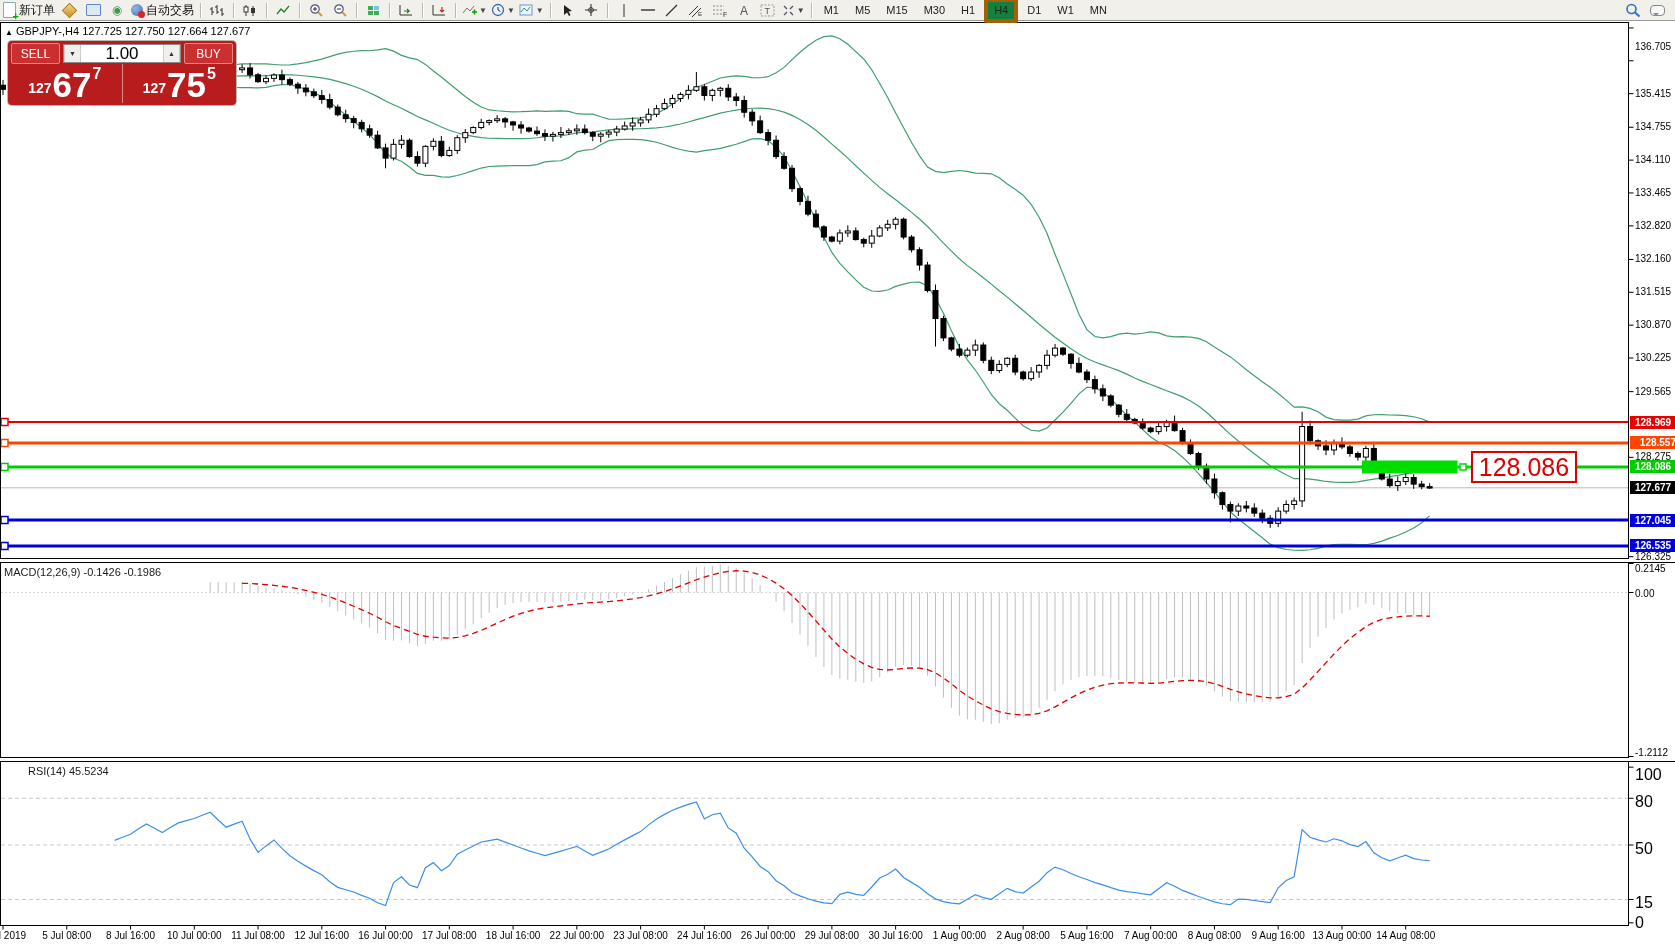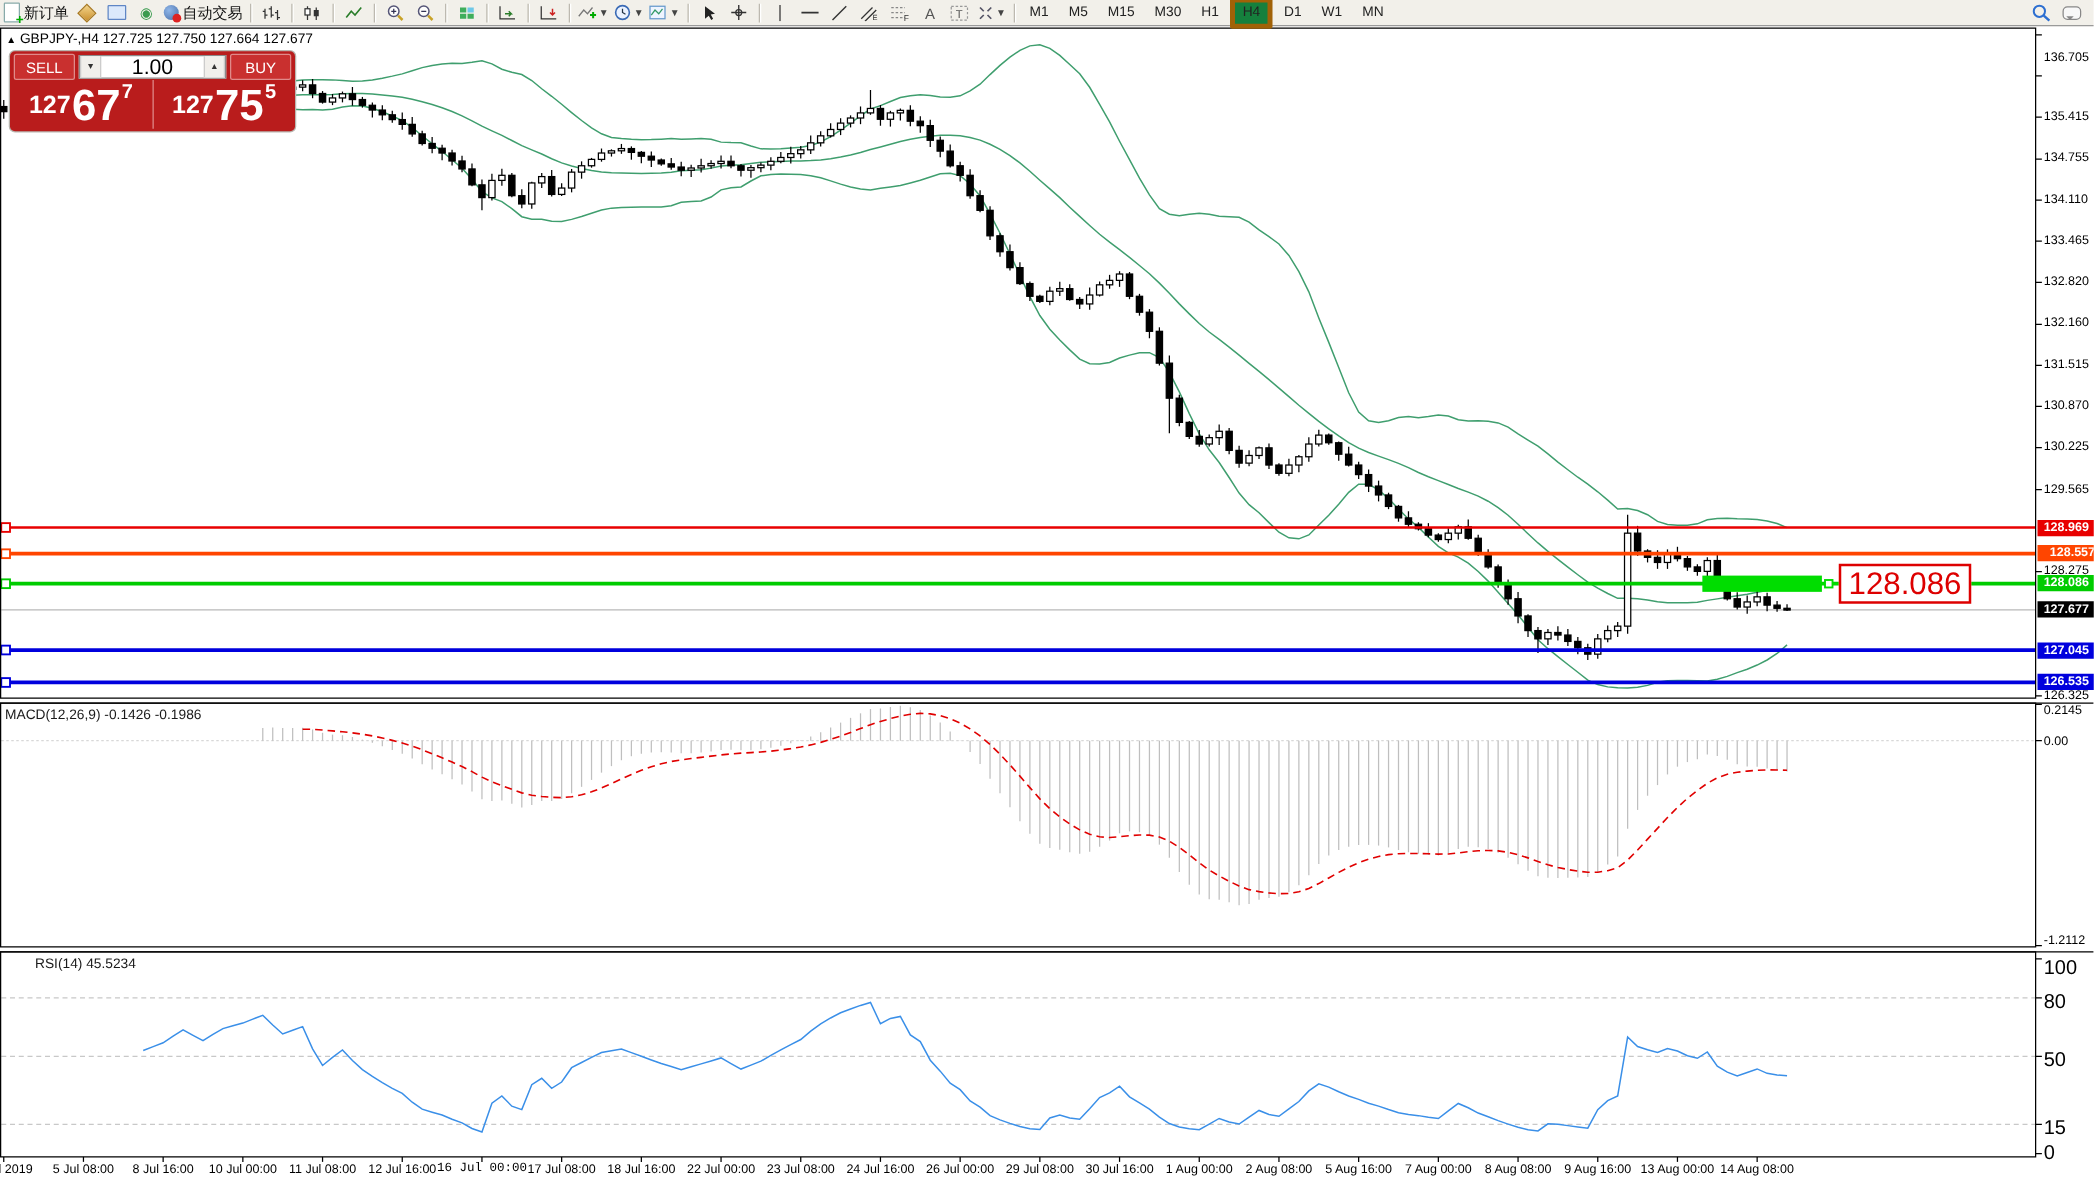--- a/index.html
+++ b/index.html
@@ -41,21 +41,21 @@
     box-shadow:0 0 0 1px #b9b6b0;color:#fff;z-index:6;}
   .prow1{display:flex;align-items:center;height:23px;padding:2px 3px 0 3px;gap:3px;box-sizing:border-box;}
   .obtn{flex:0 0 47px;height:19px;display:flex;align-items:center;justify-content:center;
     font-size:12px;color:#fff;background:#c9302f;border:1px solid #e08a8a;border-radius:2px;}
   .spin{flex:1;height:19px;display:flex;background:#fff;border:1px solid #8a8a8a;box-sizing:border-box;}
   .spin-btn{width:15px;display:flex;align-items:center;justify-content:center;font-size:7px;color:#333;background:#f1efeb;border-left:1px solid #ccc;border-right:1px solid #ccc;}
   .spin-val{flex:1;display:flex;align-items:center;justify-content:center;font-size:17px;color:#000;}
   .prow2{display:flex;height:39px;}
   .phalf{flex:1;display:flex;align-items:flex-end;justify-content:center;padding-bottom:4px;}
   .phalf.sell{border-right:1px solid #df8a8a;}
-  .p-sm{font-size:20px;font-weight:bold;margin-bottom:3px;}
+  .p-sm{font-size:14px;font-weight:bold;margin-bottom:3px;}
   .p-big{font-size:35px;font-weight:bold;line-height:0.8;margin:0 1px;}
   .p-sup{font-size:16px;font-weight:bold;align-self:flex-start;margin-top:1px;}
   
   #annotation{left:1399px;top:377px;font-size:30px;font-weight:bold;color:#00cc00;
     text-shadow:2px 2px 0 #8a4a3a;letter-spacing:1px;white-space:nowrap;}
   #priceTag{left:1471px;top:451px;width:102px;height:28px;border:2px solid #dd0000;background:#fff;
     color:#dd0000;font-size:25px;display:flex;align-items:center;justify-content:center;}
   .paneLabel{font-size:11px;color:#1a1a1a;white-space:nowrap;}
   #macdLabel{left:4px;top:566px;}
   #rsiLabel{left:4px;top:765px;padding-left:24px;}
@@ -911,21 +911,21 @@
       <div class="chip" style="position: absolute; left: 1630px; top: 513.509px; width: 46px; height: 13px; line-height: 13px; font-size: 10px; font-weight: bold; color: rgb(255, 255, 255); text-align: center; background: rgb(0, 0, 221);">127.045</div>
       <div class="chip" style="position: absolute; left: 1630px; top: 539.488px; width: 46px; height: 13px; line-height: 13px; font-size: 10px; font-weight: bold; color: rgb(255, 255, 255); text-align: center; background: rgb(0, 0, 221);">126.535</div>
     </div>
   <div id="timeLayer">
       <div class="tlab" style="left: 3px;">4 Jul 2019</div>
       <div class="tlab" style="left: 66.76px;">5 Jul 08:00</div>
       <div class="tlab" style="left: 130.52px;">8 Jul 16:00</div>
       <div class="tlab" style="left: 194.28px;">10 Jul 00:00</div>
       <div class="tlab" style="left: 258.04px;">11 Jul 08:00</div>
       <div class="tlab" style="left: 321.8px;">12 Jul 16:00</div>
-      <div class="tlab" style="left: 385.56px; font-family: Liberation Mono, monospace;">16 Jul 00:00</div>
+      <div class="tlab" style="left: 385.56px;">16 Jul 00:00</div>
       <div class="tlab" style="left: 449.32px;">17 Jul 08:00</div>
       <div class="tlab" style="left: 513.08px;">18 Jul 16:00</div>
       <div class="tlab" style="left: 576.84px;">22 Jul 00:00</div>
       <div class="tlab" style="left: 640.6px;">23 Jul 08:00</div>
       <div class="tlab" style="left: 704.36px;">24 Jul 16:00</div>
       <div class="tlab" style="left: 768.12px;">26 Jul 00:00</div>
       <div class="tlab" style="left: 831.88px;">29 Jul 08:00</div>
       <div class="tlab" style="left: 895.64px;">30 Jul 16:00</div>
       <div class="tlab" style="left: 959.4px;">1 Aug 00:00</div>
       <div class="tlab" style="left: 1023.16px;">2 Aug 08:00</div>

